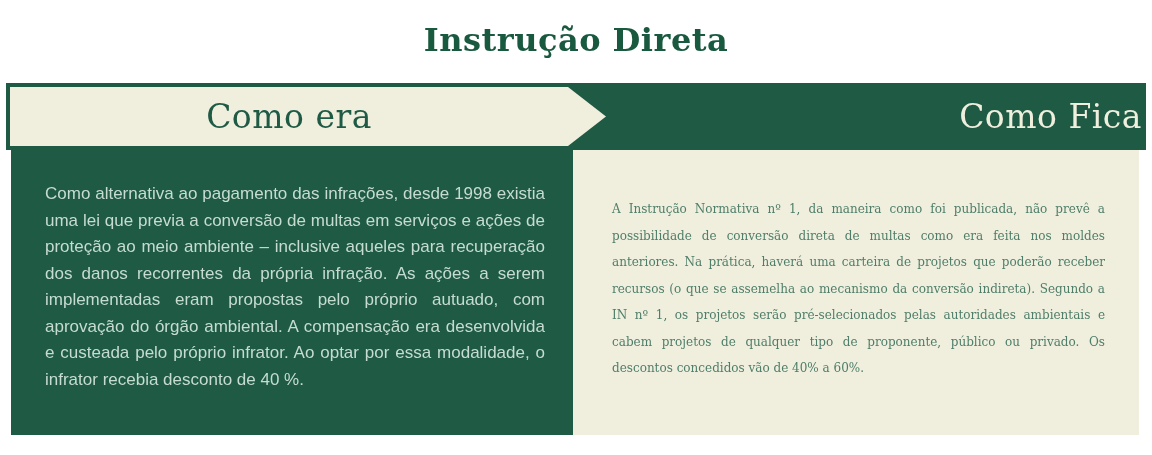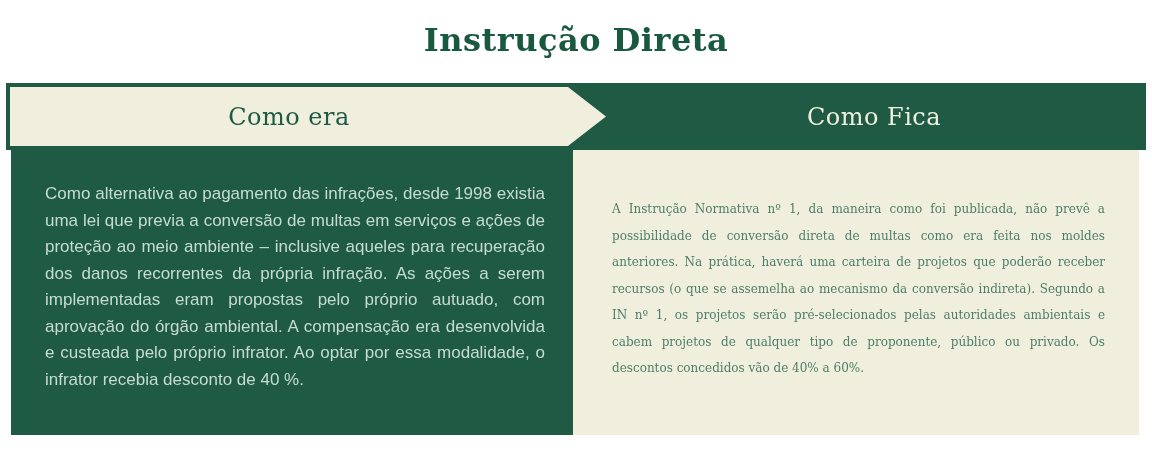--- a/index.html
+++ b/index.html
@@ -44,25 +44,25 @@
     display:flex;
     align-items:center;
     justify-content:center;
     padding-right:38px;
     flex:0 0 auto;
   }
   .band-right{
     flex:1;
     display:flex;
     align-items:center;
-    justify-content:center;
+    justify-content:flex-end;
   }
   .band-label{
     font-family:"DejaVu Serif", serif;
-    font-size:24px;
+    font-size:33px;
     line-height:1;
     letter-spacing:0.5px;
   }
   .band-left .band-label{color:var(--dark-green);}
   .band-right .band-label{color:var(--cream);}
   .content{
     display:flex;
     margin:0 13px 0 11px;
     height:285px;
   }

